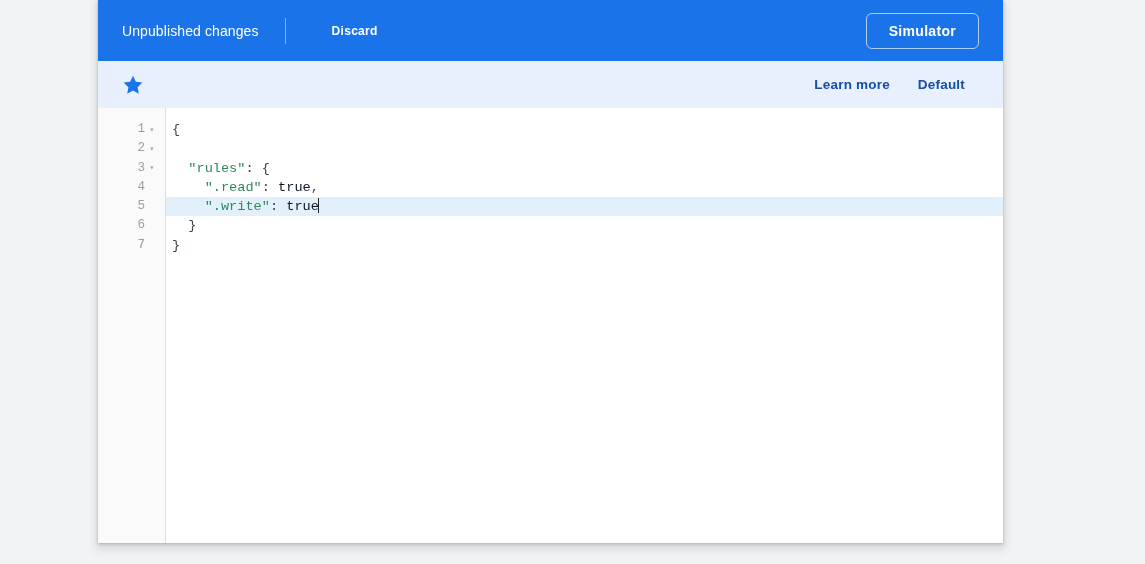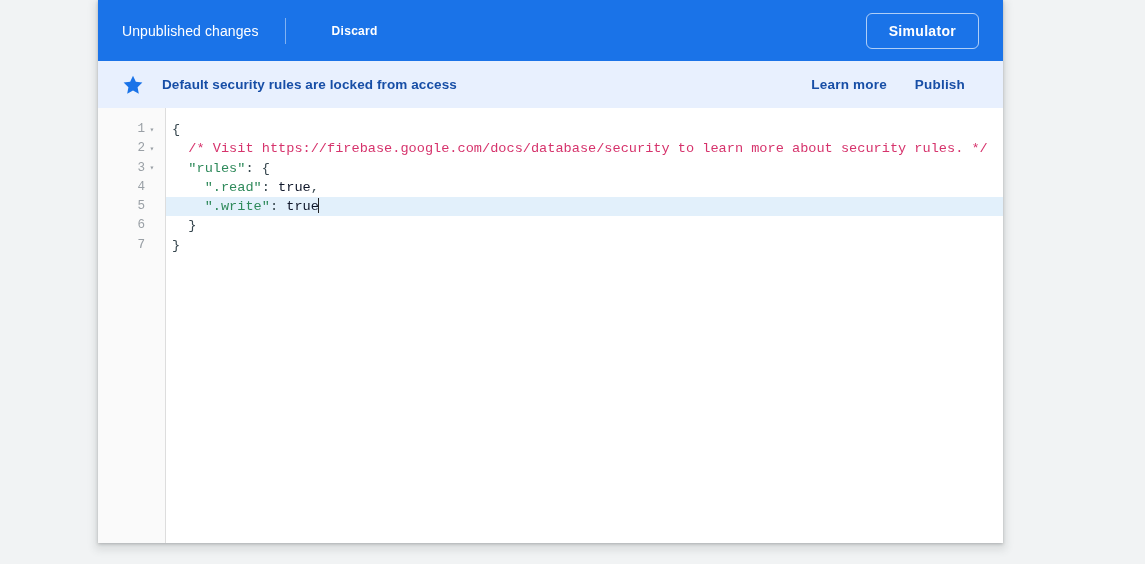--- a/index.html
+++ b/index.html
@@ -209,24 +209,23 @@
     <span class="topbar-spacer"></span>
     <button class="btn-simulator">Simulator</button>
   </div>
 
   <div class="banner">
     <span>
       <svg class="star-icon" viewBox="0 0 24 24" aria-hidden="true">
         <path fill="#1a73e8" d="M12 1.8l3.1 6.65 7.15.92-5.25 4.95 1.34 7.13L12 17.95l-6.34 3.5 1.34-7.13L1.75 9.37l7.15-.92z"></path>
       </svg>
     </span>
-    <span class="banner-text">Default security rules are locked from access</span>
     <span class="banner-spacer"></span>
     <button class="banner-action">Learn more</button>
-    <button class="banner-action last">Publish</button>
+    <button class="banner-action last">Default</button>
   </div>
 
   <div class="editor">
 
     <div class="gutter">
       <div class="gutter-row">
         <span>1</span>
         <span class="fold">▾</span>
       </div>
       <div class="gutter-row">
@@ -251,21 +250,21 @@
       </div>
       <div class="gutter-row">
         <span>7</span>
         <span class="fold empty">▾</span>
       </div>
     </div>
 
     <div class="code">
       <div class="code-line"><span class="tok-punct">{</span></div>
 
-      <div class="code-line"><span class="tok-punct">  </span><span class="tok-comment">/* Visit https://firebase.google.com/docs/database/security to learn more about security rules. */</span></div>
+      <div class="code-line"><span class="tok-punct">  </span></div>
 
       <div class="code-line"><span class="tok-punct">  </span><span class="tok-key">"rules"</span><span class="tok-punct">: {</span></div>
 
       <div class="code-line"><span class="tok-punct">    </span><span class="tok-key">".read"</span><span class="tok-punct">: </span><span class="tok-bool">true</span><span class="tok-punct">,</span></div>
 
       <div class="code-line active"><span class="tok-punct">    </span><span class="tok-key">".write"</span><span class="tok-punct">: </span><span class="tok-bool">true</span><span class="caret"></span></div>
 
       <div class="code-line"><span class="tok-punct">  }</span></div>
 
       <div class="code-line"><span class="tok-punct">}</span></div>

